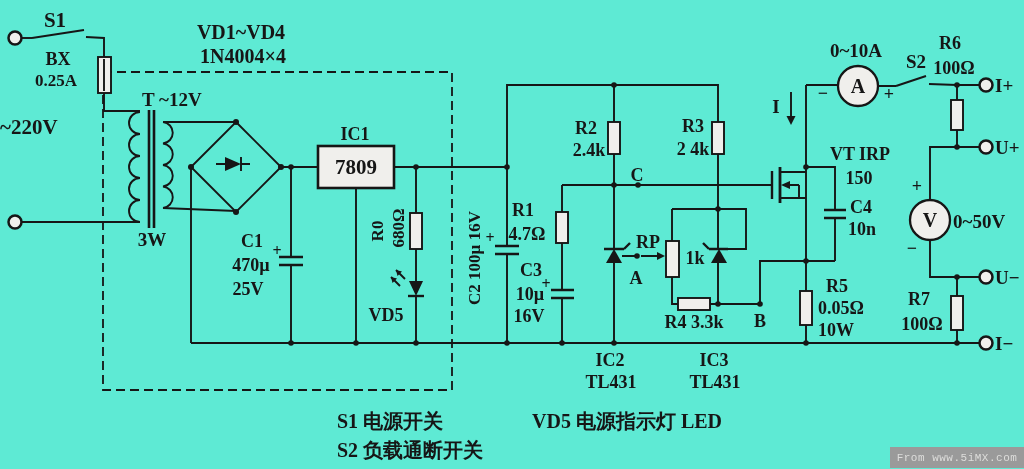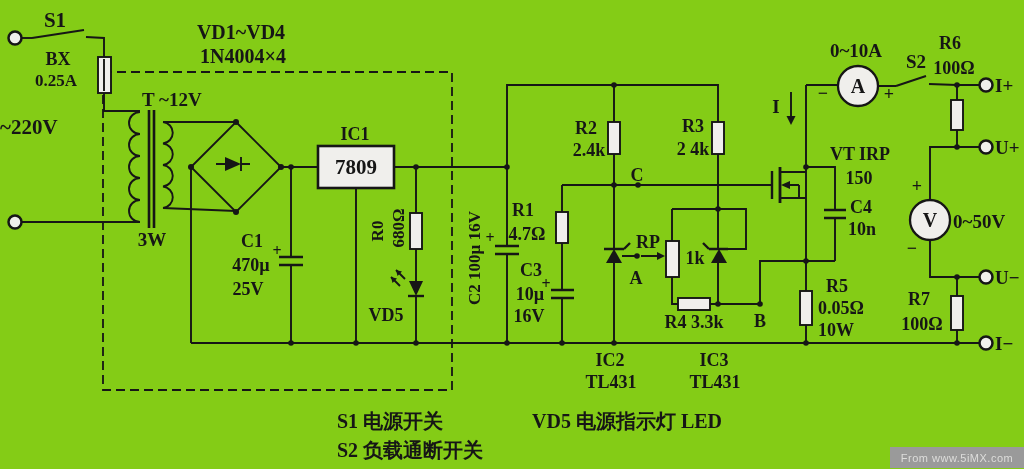--- a/index.html
+++ b/index.html
@@ -1,33 +1,33 @@
 <!DOCTYPE html>
 <html><head>
 <meta charset="utf-8">
 <style>
   html,body{margin:0;padding:0;}
   .screen{
     position:relative;
     width:1024px;height:469px;
-    background:#84cc16;
+    background:#5eead4;
     overflow:hidden;
     font-family:"Liberation Serif", serif;
   }
   svg text{
     font-family:"Liberation Serif", serif;
     font-weight:bold;
     fill:#161616;
   }
   .fs16{font-size:16px}.fs17{font-size:17px}.fs18{font-size:18px}
   .fs19{font-size:19px}.fs20{font-size:20px}.fs21{font-size:21px}
   .wm{
     position:absolute;left:890px;top:447px;width:134px;height:21px;
     background:#9a9a9a;color:#dddddb;
-    font-family:Liberation Sans, sans-serif;font-size:11px;
+    font-family:Liberation Mono, monospace;font-size:11px;
     display:flex;align-items:center;justify-content:center;
     letter-spacing:0.5px;
   }
 </style>
 </head>
 <body>
 
 <div class="screen">
 <svg width="1024" height="469" viewBox="0 0 1024 469">
 

